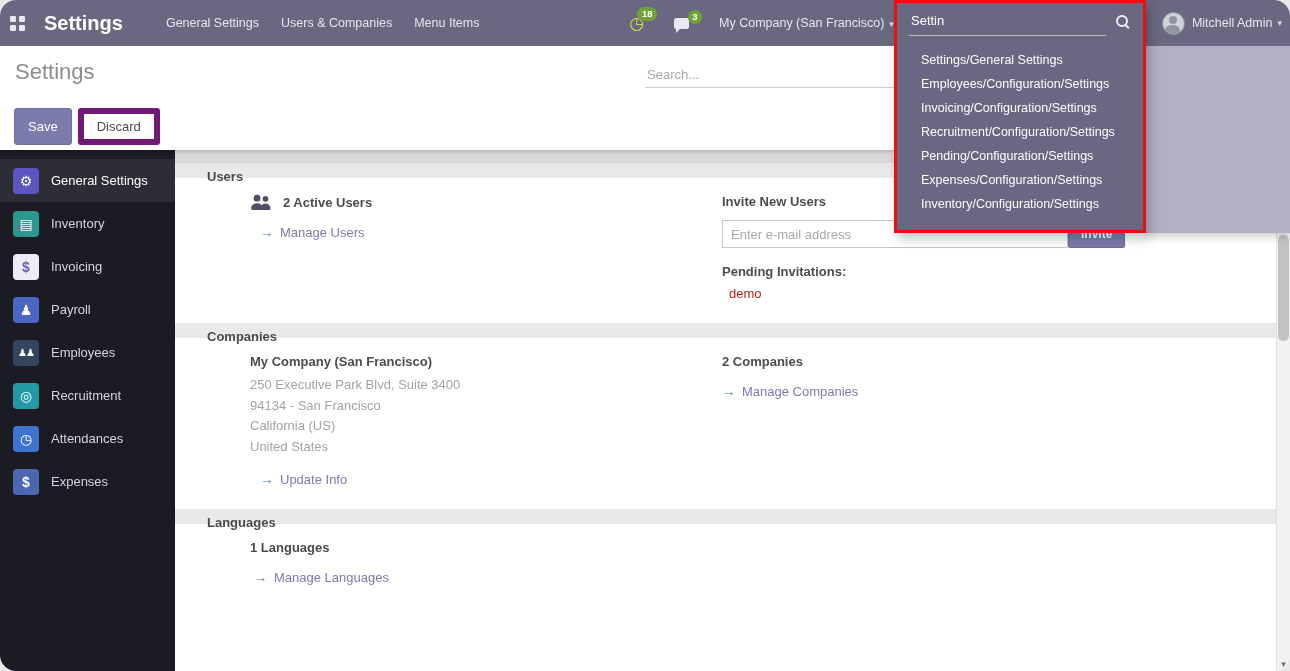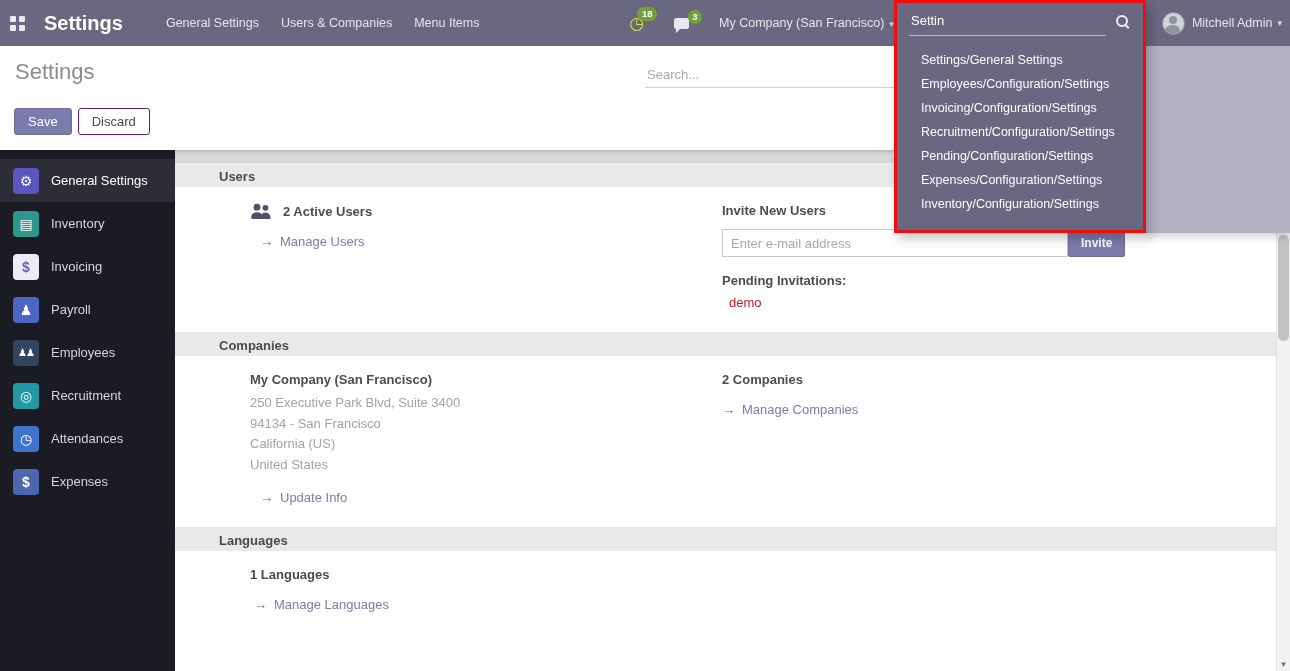--- a/index.html
+++ b/index.html
@@ -1,17 +1,17 @@
 <!DOCTYPE html>
 <html><head>
 <meta charset="utf-8">
 <style>
   html,body{margin:0;padding:0;background:#e9e9e9;}
   .screen{position:relative;width:1290px;height:671px;overflow:hidden;background:#fff;
-          font-family:"Liberation Sans",sans-serif;-webkit-font-smoothing:antialiased;}
+          font-family:"Liberation Sans",sans-serif;border-radius:16px;-webkit-font-smoothing:antialiased;}
 
   
   .navbar{position:absolute;top:0;left:0;right:0;height:46px;background:#6a6880;
           display:flex;align-items:center;color:#e6e5ef;z-index:60;}
   .apps-btn{margin-left:10px;width:15px;height:15px;display:grid;
             grid-template-columns:6px 6px;grid-template-rows:6px 6px;gap:3px;cursor:pointer;}
   .apps-btn i{background:#e9e9f2;border-radius:1px;}
   .brand{font-size:20px;font-weight:bold;color:#fff;margin:0 32px 0 19px;cursor:pointer;}
   .nav-menu{display:flex;}
   .nav-menu a{font-size:12.5px;padding:6px 11px;cursor:pointer;color:#e6e5ef;text-decoration:none;white-space:nowrap;}
@@ -32,41 +32,41 @@
   .avatar::after{content:"";position:absolute;top:12px;left:2px;width:15px;height:10px;
           border-radius:50% 50% 0 0;background:#8f959d;}
 
   
   .control-panel{position:absolute;top:46px;left:0;right:13px;height:104px;background:#fff;z-index:10;
           box-shadow:0 2px 3px rgba(0,0,0,.15);}
   .cp-title{position:absolute;left:15px;top:13px;font-size:22px;font-weight:normal;color:#8d8d8d;margin:0;}
   .cp-buttons{position:absolute;left:14px;top:62px;display:flex;gap:6px;}
   .btn{font-size:13px;padding:5px 13px;border-radius:3px;cursor:pointer;font-family:inherit;}
   .btn-primary{background:#7c7bad;border:1px solid #6f6e9c;color:#fff;}
-  .btn-default{background:#fff;border:1px solid #701a75;color:#4c4c4c;}
+  .btn-default{background:#fff;border:6px solid #701a75;color:#4c4c4c;}
   .cp-search{position:absolute;left:645px;top:16px;width:492px;}
   .cp-search input{width:100%;border:none;border-bottom:1px solid #cfcfcf;background:transparent;
           font-size:13px;padding:5px 2px;color:#555;outline:none;font-family:inherit;}
   ::placeholder{color:#a8a8a8;opacity:1;}
 
   
   .content{position:absolute;top:150px;left:0;right:13px;bottom:0;display:flex;background:#fff;}
   .sidebar{width:175px;background:#1b1b23;padding-top:9px;flex-shrink:0;}
   .side-item{height:43px;display:flex;align-items:center;padding-left:13px;cursor:pointer;
           color:#d4d4dc;font-size:13px;}
   .side-item.active{background:#2d2d37;color:#fff;}
   .side-icon{width:26px;height:26px;border-radius:4px;margin-right:12px;display:flex;align-items:center;
           justify-content:center;color:#fff;font-size:14px;flex-shrink:0;}
   .c0{background:#5b55c0;} .c1{background:#2c978c;} .c2{background:#ececf8;color:#6f5ba7;font-weight:bold;}
   .c3{background:#4b66c2;} .c4{background:#32445e;font-size:10px;letter-spacing:-1px;}
   .c5{background:#2399a6;} .c6{background:#3f74ce;} .c7{background:#4c66b0;font-weight:bold;}
 
   .main{flex:1;overflow:hidden;background:#fff;}
   .top-strip{height:13px;background:#d7d7d7;}
-  .sec-header{height:24px;line-height:27px;background:#e9e9e9;padding-left:44px;
+  .sec-header{height:15px;line-height:27px;background:#e9e9e9;padding-left:32px;
           font-size:13px;font-weight:bold;color:#4a4a4a;}
   .sec-body{display:grid;grid-template-columns:472px 1fr;padding:16px 40px 22px 75px;}
   .setting-row{display:flex;align-items:center;gap:10px;}
   .strong{font-size:13px;font-weight:bold;color:#4c4c4c;}
   .link-row{margin-top:15px;padding-left:10px;display:flex;align-items:center;cursor:pointer;
           font-size:13px;width:max-content;}
   .arrow{color:#3d6dbf;font-weight:bold;margin-right:7px;font-size:13px;}
   .link-text{color:#7c7bad;}
   .invite-row{display:flex;margin-top:11px;align-items:flex-start;}
   .invite-row input{width:328px;height:26px;border:1px solid #c8c8c8;padding:0 8px;font-size:13px;

